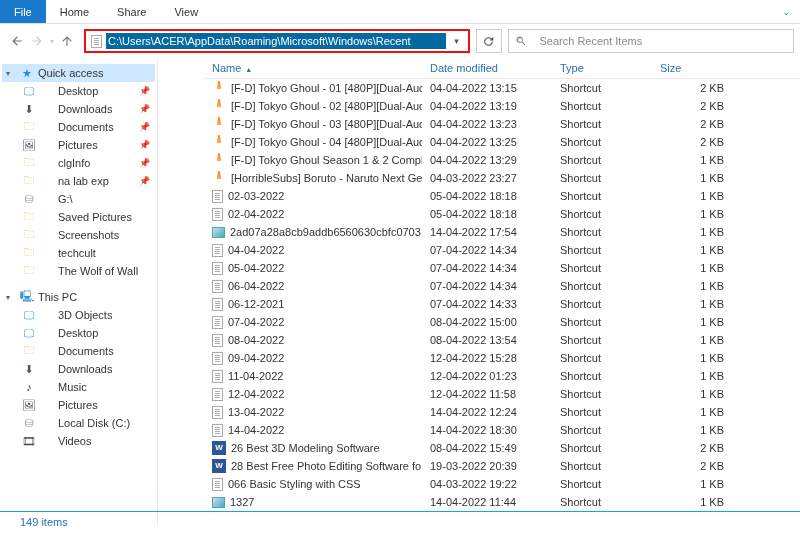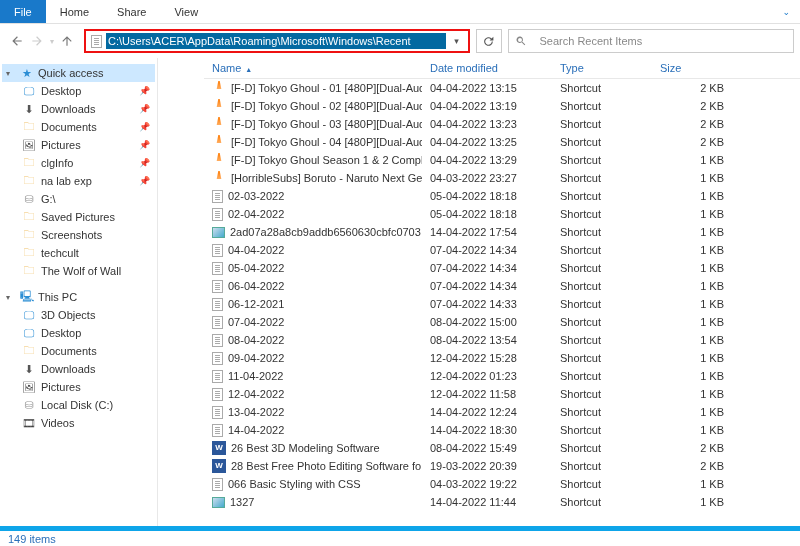--- a/index.html
+++ b/index.html
@@ -17,21 +17,21 @@
 .address .icon-slot { width:20px; display:flex; align-items:center; justify-content:center; }
 .address input { flex:1; border:none; outline:none; background:#0369a1; color:#fff; height:16px; padding:0 2px; font-size:11px; }
 .address .drop { width:22px; text-align:center; color:#555; font-size:9px; }
 .refresh { width:26px; height:24px; border:1px solid #ccc; display:flex; align-items:center; justify-content:center; color:#555; }
 .search { flex:1; height:24px; border:1px solid #ccc; display:flex; align-items:center; padding:0 6px; color:#888; gap:13px; }
 .content { display:flex; height:calc(100% - 24px - 34px - 20px); }
 .sidebar { width:158px; border-right:1px solid #e8e8e8; padding:6px 2px; overflow:hidden; }
 .sb-group { margin-bottom:8px; }
 .sb-head { display:flex; align-items:center; gap:4px; padding:2px 4px; color:#333; }
 .sb-head .tw { font-size:8px; color:#666; width:10px; }
-.sb-item { display:flex; align-items:center; gap:5px; padding:2px 4px 2px 20px; color:#333; height:18px; }
+.sb-item { display:flex; align-items:center; gap:22px; padding:2px 4px 2px 20px; color:#333; height:18px; }
 .sb-item .pin { color:#888; font-size:9px; margin-left:auto; }
 .sb-head.sel { background:#cde8ff; }
 .ico { width:14px; height:14px; display:inline-flex; align-items:center; justify-content:center; font-size:11px; }
 .ico.star { color:#2a8dd4; }
 .ico.folder { color:#f0c36d; }
 .ico.folder::before { content:"🗀"; }
 .ico.desktop { color:#2a8dd4; }
 .ico.desktop::before { content:"🖵"; }
 .ico.down { color:#555; }
 .ico.pc { color:#2a8dd4; }
@@ -55,21 +55,21 @@
 .row .r-date { width:130px; }
 .row .r-type { width:100px; }
 .row .r-size { width:80px; text-align:right; }
 .fi { width:14px; height:14px; display:inline-flex; align-items:center; justify-content:center; flex-shrink:0; }
 .fi.vlc { background:linear-gradient(180deg,#ff7a00 0%,#ffb066 60%,#fff 60%,#fff 100%); clip-path:polygon(45% 0,55% 0,75% 100%,25% 100%); }
 .fi.doc { border:1px solid #aaa; background:#fff; position:relative; width:11px; height:13px; }
 .fi.doc::before { content:""; position:absolute; top:2px; left:2px; right:2px; height:1px; background:#aaa; box-shadow:0 2px 0 #aaa,0 4px 0 #aaa,0 6px 0 #aaa; }
 .fi.word { background:#2b579a; color:#fff; font-size:8px; font-weight:bold; line-height:14px; text-align:center; }
 .fi.word::before { content:"W"; }
 .fi.img { border:1px solid #5a9; background:linear-gradient(135deg,#cde,#4ac); width:13px; height:11px; }
-.status { position:absolute; bottom:0; left:0; right:0; height:20px; display:flex; align-items:center; padding:0 8px; color:#2a6fb9; border-top:5px solid #0ea5e9; }
+.status { position:absolute; bottom:15px; left:0; right:0; height:20px; display:flex; align-items:center; padding:0 20px; color:#2a6fb9; border-top:1px solid #0ea5e9; }
 .caret-up::before { content:"▲"; font-size:7px; }
 </style>
 </head>
 <body>
 
 <div class="menubar">
   <div class="file">File</div>
   <div class="item">Home</div>
   <div class="item">Share</div>
   <div class="item">View</div>
@@ -194,20 +194,24 @@
           </div>
           <div class="sb-item">
             <span class="ico folder"></span>
             <span>Documents</span>
           </div>
           <div class="sb-item">
             <span class="ico down">⬇</span>
             <span>Downloads</span>
           </div>
           <div class="sb-item">
+            <span class="ico music"></span>
+            <span>Music</span>
+          </div>
+          <div class="sb-item">
             <span class="ico pic"></span>
             <span>Pictures</span>
           </div>
           <div class="sb-item">
             <span class="ico drive"></span>
             <span>Local Disk (C:)</span>
           </div>
           <div class="sb-item">
             <span class="ico vid"></span>
             <span>Videos</span>

